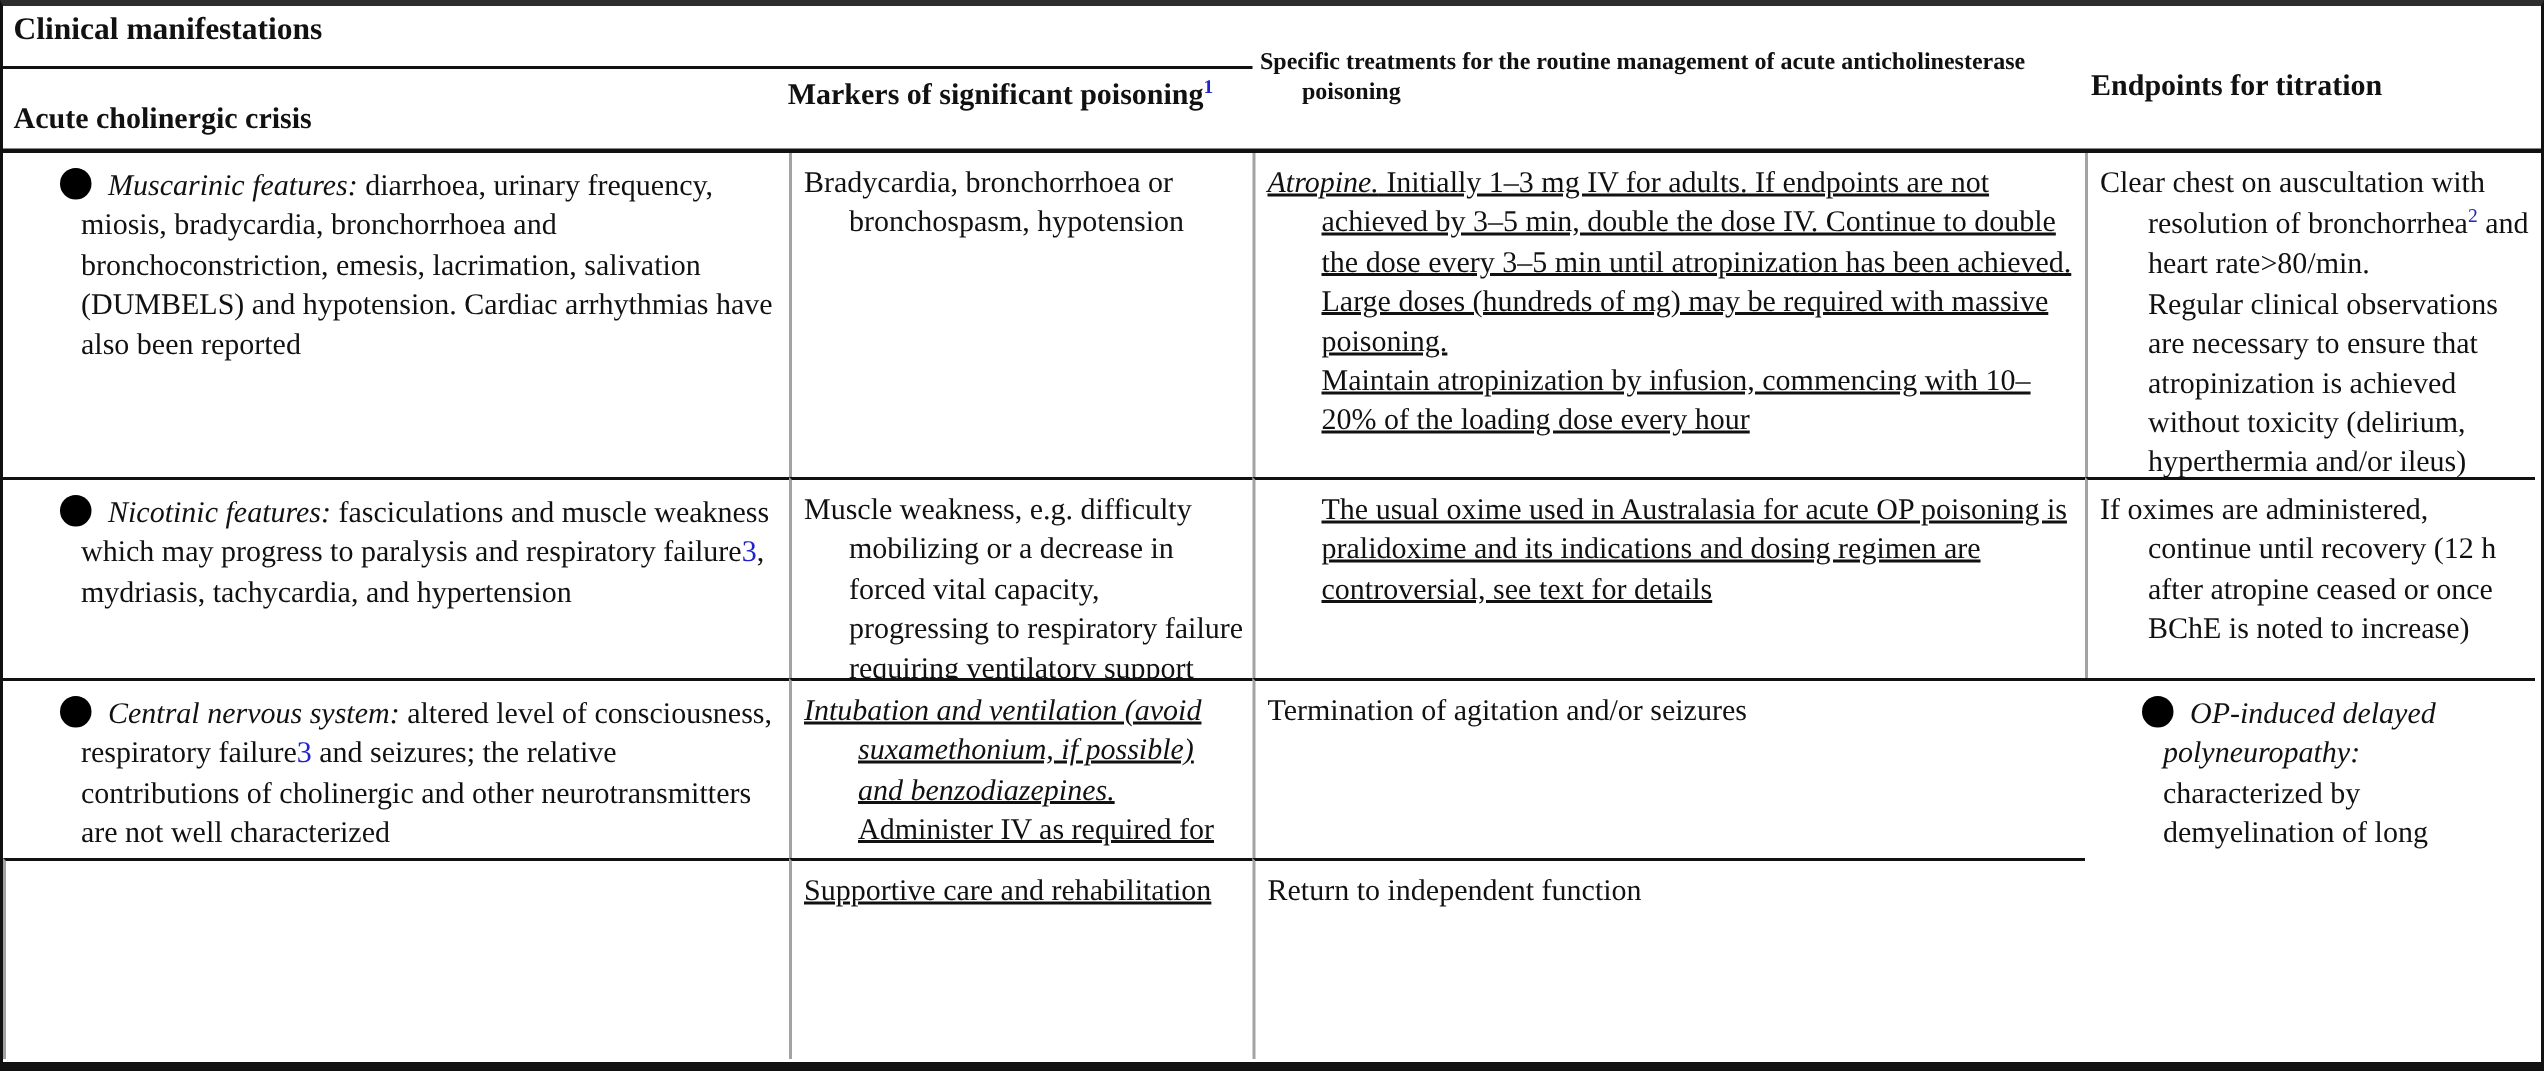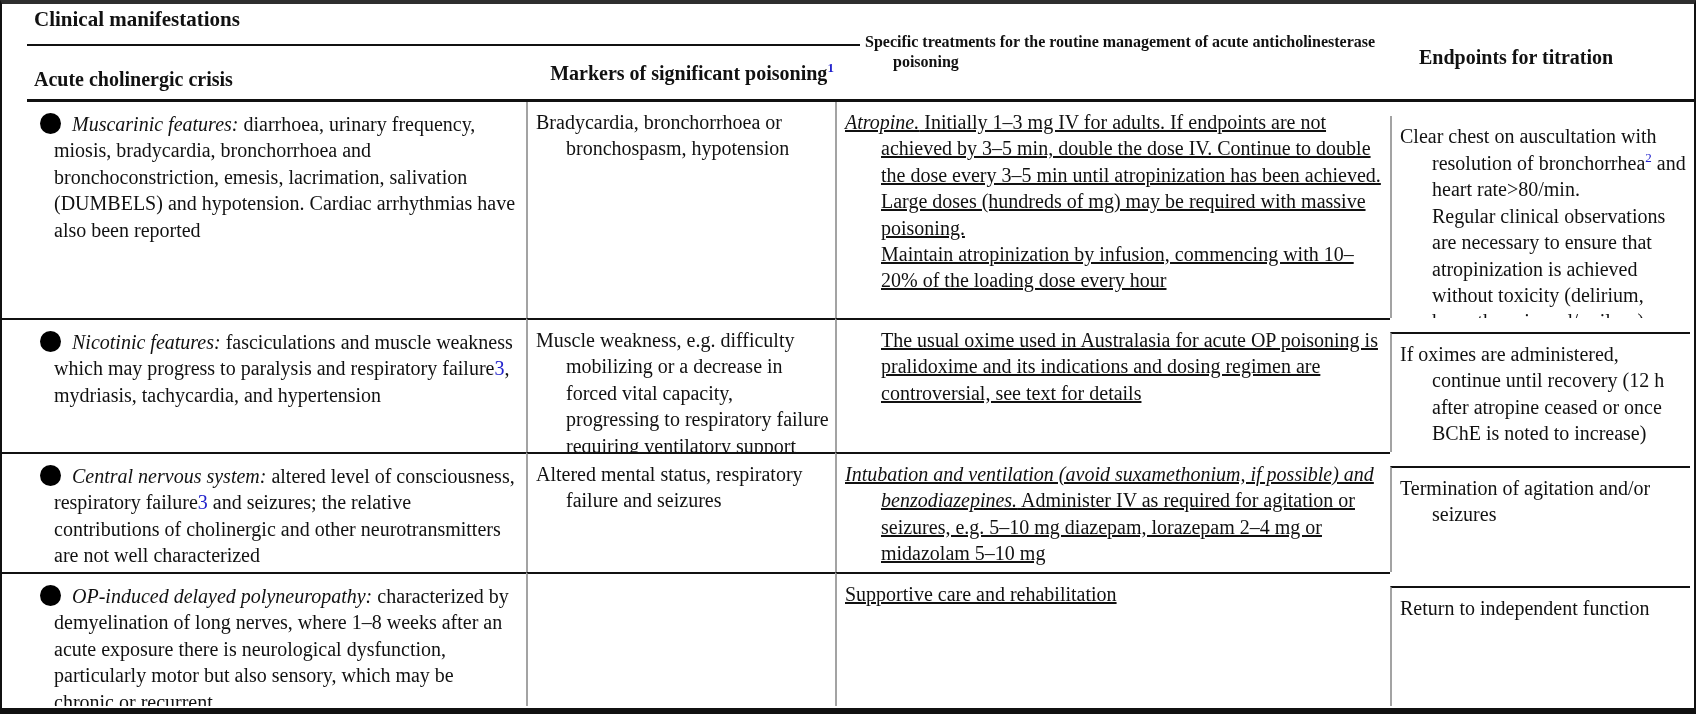--- a/index.html
+++ b/index.html
@@ -14,35 +14,34 @@
     border-bottom:6px solid #111;
     font-family:"Liberation Serif","DejaVu Serif",serif;
     color:#111;
     overflow:hidden;
   }
   
   .thead{
     position:relative;height:98px;
     border-bottom:3px solid #111;
     box-sizing:border-box;
-    margin-left:25px;
   }
   .thead .top-title{
     position:absolute;top:3px;left:7px;
     font-weight:bold;font-size:21px;
   }
   .thead .span-rule{
     position:absolute;top:40px;left:0;width:833px;height:2px;background:#111;
   }
   .thead .h-acute{
     position:absolute;bottom:8px;left:7px;
     font-weight:bold;font-size:20px;
   }
   .thead .h-markers{
-    position:absolute;left:500px;top:56px;width:330px;
+    position:absolute;left:500px;top:46px;width:330px;
     text-align:center;font-weight:bold;font-size:20px;line-height:1.25;
   }
   .thead .h-treat{
     position:absolute;left:838px;top:28px;width:545px;
     font-weight:bold;font-size:16px;line-height:1.25;
     padding-left:28px;text-indent:-28px;box-sizing:border-box;
   }
   .thead .h-end{
     position:absolute;left:1392px;top:42px;width:295px;
     font-weight:bold;font-size:20px;
@@ -60,21 +59,21 @@
     overflow:hidden;
   }
   .cell.bl{border-left:2px solid #a3a3a3;}
   .cell.bt{border-top:2px solid #111;}
   .cell.c0{padding:9px 10px 0 52px;}
   .cell.c0 .para{text-indent:-14px;}
   .cell.c1{padding:7px 4px 6px 38px;}
   .cell.c1 .para{text-indent:-30px;}
   .cell.c2{padding:7px 8px 6px 44px;text-decoration:underline;}
   .cell.c2 .para{text-indent:-36px;}
-  .cell.c3{padding:7px 4px 6px 40px;margin-top:14px;}
+  .cell.c3{padding:7px 4px 6px 40px;}
   .cell.c3 .para{text-indent:-32px;}
   .cell .para.cont{text-indent:0;}
   .it{font-style:italic;}
   .ref{color:#2222cc;}
   .supref{color:#2222cc;font-size:0.65em;vertical-align:super;}
   .bullet{
     display:inline-block;width:21px;height:21px;
     background:#000;border-radius:50%;
     margin-right:11px;vertical-align:-3px;
   }
@@ -119,23 +118,20 @@
     <div class="cell c2 bl bt">
         <div class="para cont"><span>The usual oxime used in Australasia for acute OP poisoning is pralidoxime and its indications and dosing regimen are controversial, see text for details</span></div>
       </div>
     <div class="cell c3 bl bt">
         <div class="para"><span>If oximes are administered, continue until recovery (12 h after atropine ceased or once BChE is noted to increase)</span></div>
       </div>
 
     <div class="cell c0 bt">
         <div class="para"><span class="bullet"></span><span class="it">Central nervous system:</span><span> altered level of consciousness, respiratory failure</span><span class="ref">3</span><span> and seizures; the relative contributions of cholinergic and other neurotransmitters are not well characterized</span></div>
       </div>
-    <div class="cell c1 bl bt">
-        <div class="para"><span>Altered mental status, respiratory failure and seizures</span></div>
-      </div>
     <div class="cell c2 bl bt">
         <div class="para"><span class="it">Intubation and ventilation (avoid suxamethonium, if possible) and benzodiazepines.</span><span> Administer IV as required for agitation or seizures, e.g. 5–10 mg diazepam, lorazepam 2–4 mg or midazolam 5–10 mg</span></div>
       </div>
     <div class="cell c3 bl bt">
         <div class="para"><span>Termination of agitation and/or seizures</span></div>
       </div>
 
     <div class="cell c0 bt">
         <div class="para"><span class="bullet"></span><span class="it">OP-induced delayed polyneuropathy:</span><span> characterized by demyelination of long nerves, where 1–8 weeks after an acute exposure there is neurological dysfunction, particularly motor but also sensory, which may be chronic or recurrent</span></div>
       </div>

